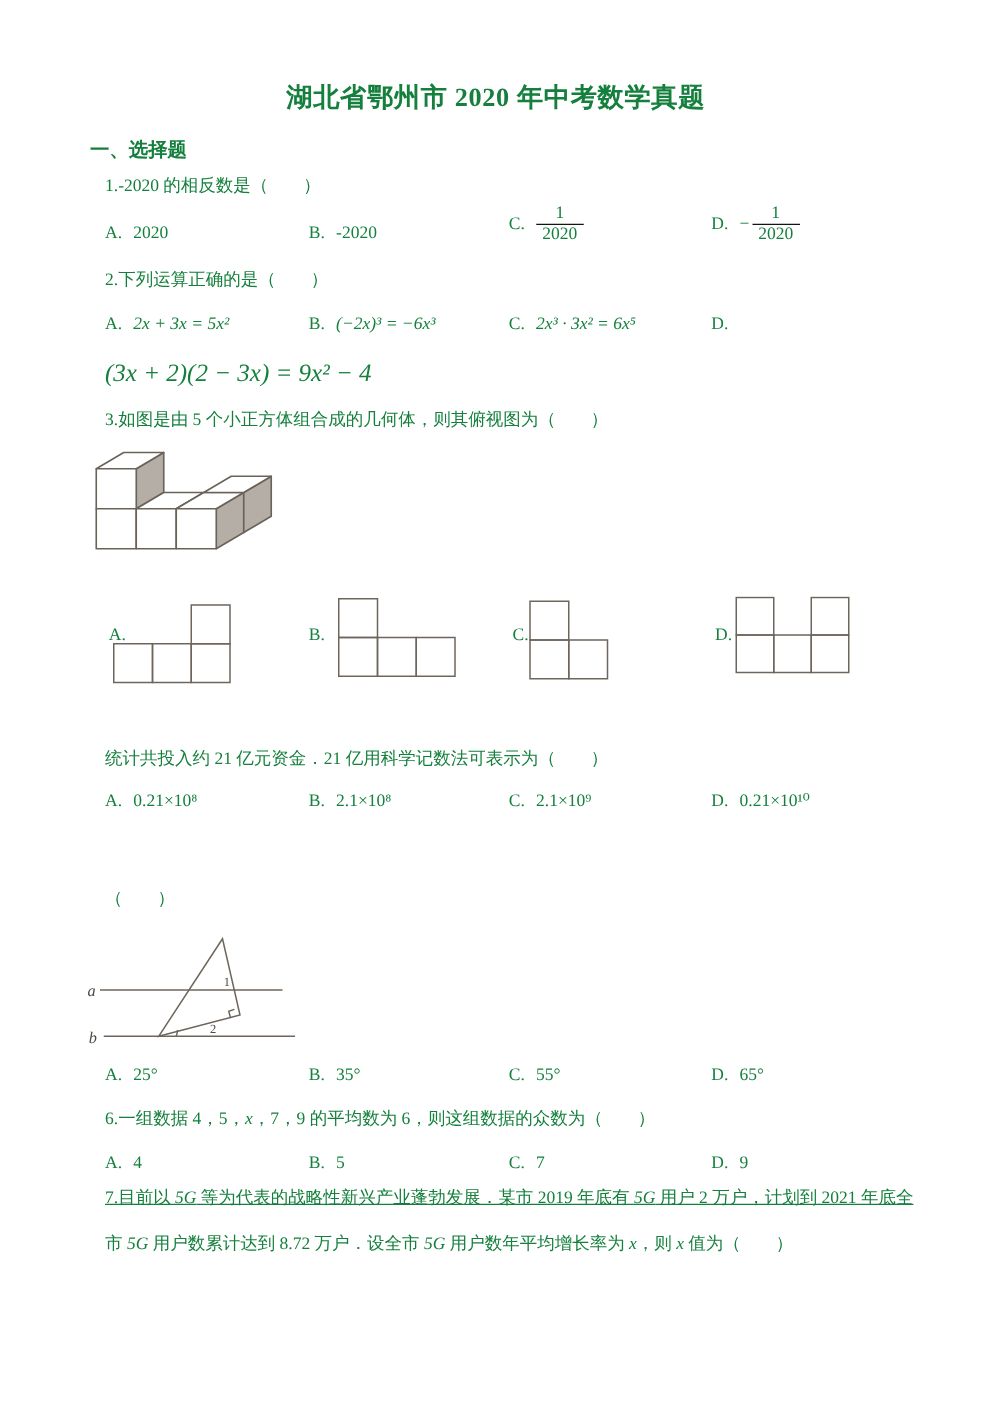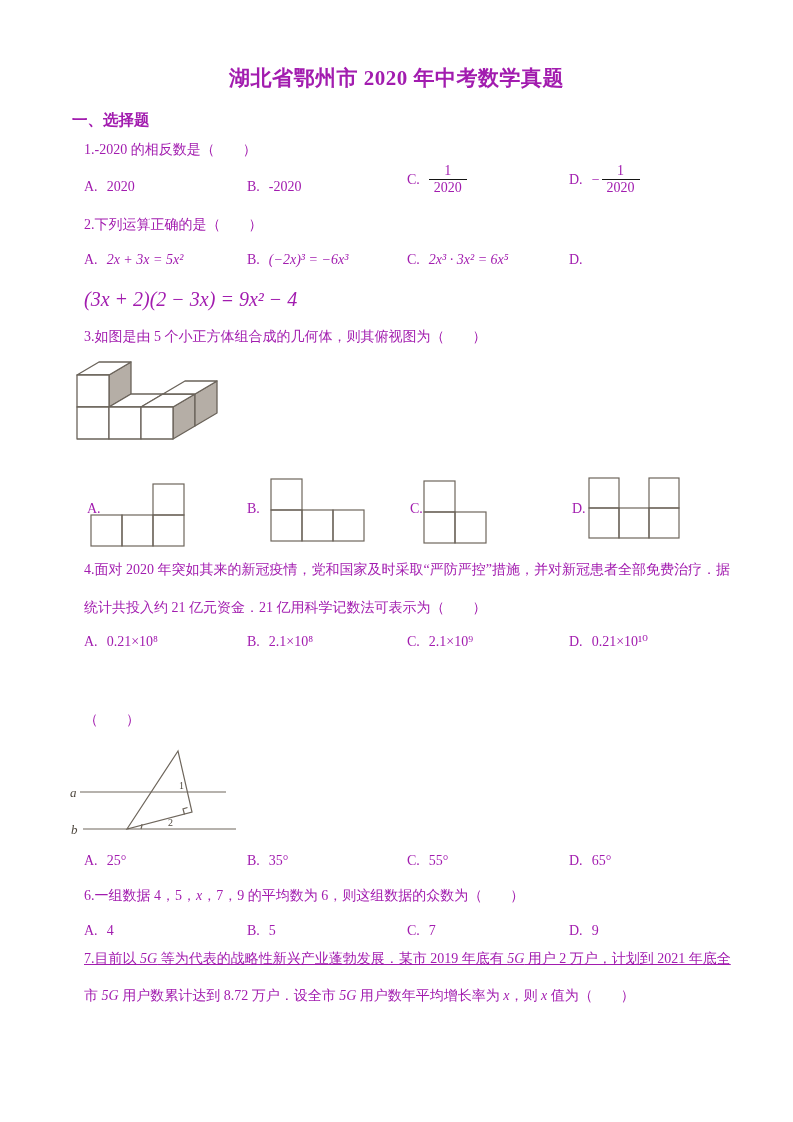--- a/index.html
+++ b/index.html
@@ -1,18 +1,18 @@
 <!DOCTYPE html>
 <html><head>
 <meta charset="utf-8">
 <style>
   html,body { margin:0; padding:0; background:#ffffff; }
   .page {
     position:relative; width:793px; height:1122px; background:#ffffff;
-    font-family:"Liberation Serif","DejaVu Serif",serif; color:#a21caf; overflow:hidden;
+    font-family:"Liberation Serif","DejaVu Serif",serif; color:#15803d; overflow:hidden;
   }
   .abs { position:absolute; white-space:nowrap; }
   .title { left:0; width:793px; text-align:center; font-size:21px; font-weight:bold; letter-spacing:0.5px; }
   .sec   { font-size:15.5px; font-weight:bold; }
   .cjk   { font-size:14px; line-height:19px;margin-left:12px; }
   .math  { font-style:italic; }
   .ol    { margin-right:9px; }
   .optflex { display:flex; align-items:center; }
   .frac { display:inline-block; text-align:center; vertical-align:middle; line-height:1.15; }
   .frac .num { display:block; padding:0 5px; border-bottom:1.2px solid #141414; }
@@ -116,21 +116,20 @@
       <g class="figline" stroke="#8f887c">
         <rect x="1" y="1" width="30" height="30"></rect>
           <rect x="1" y="31" width="30" height="30"></rect>
           <rect x="31" y="31" width="30" height="30"></rect>
           <rect x="61" y="31" width="30" height="30"></rect>
           <rect x="61" y="1" width="30" height="30"></rect>
       </g>
     </svg>
   </div>
 
-  <div class="abs cjk" style="top:560px; left:72px;">4.面对 2020 年突如其来的新冠疫情，党和国家及时采取“严防严控”措施，并对新冠患者全部免费治疗．据</div>
   <div class="abs cjk" style="top:598px; left:72px;">统计共投入约 21 亿元资金．21 亿用科学记数法可表示为（　　）</div>
   <div class="abs cjk" style="top:632px; left:72px;"><span class="ol">A.</span><span>0.21×10⁸</span></div>
   <div class="abs cjk" style="top:632px; left:235px;"><span class="ol">B.</span><span>2.1×10⁸</span></div>
   <div class="abs cjk" style="top:632px; left:395px;"><span class="ol">C.</span><span>2.1×10⁹</span></div>
   <div class="abs cjk" style="top:632px; left:557px;"><span class="ol">D.</span><span>0.21×10¹⁰</span></div>
 
   <div class="abs cjk" style="top:710px; left:72px;">（　　）</div>
 
   <div class="abs" style="top:736px; left:58px;">
     <svg width="200" height="108" viewBox="0 0 200 108">

